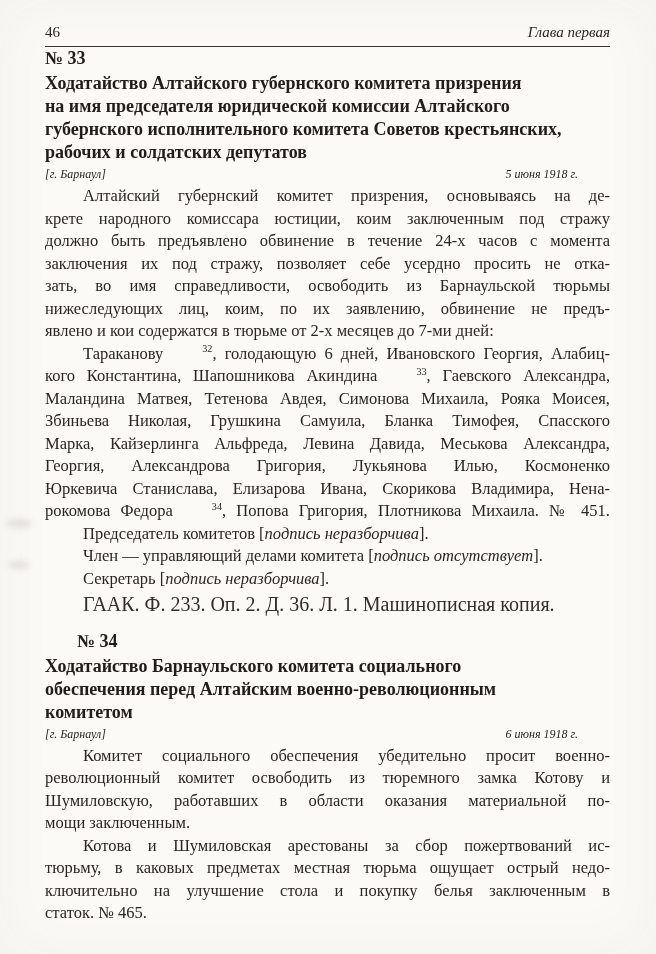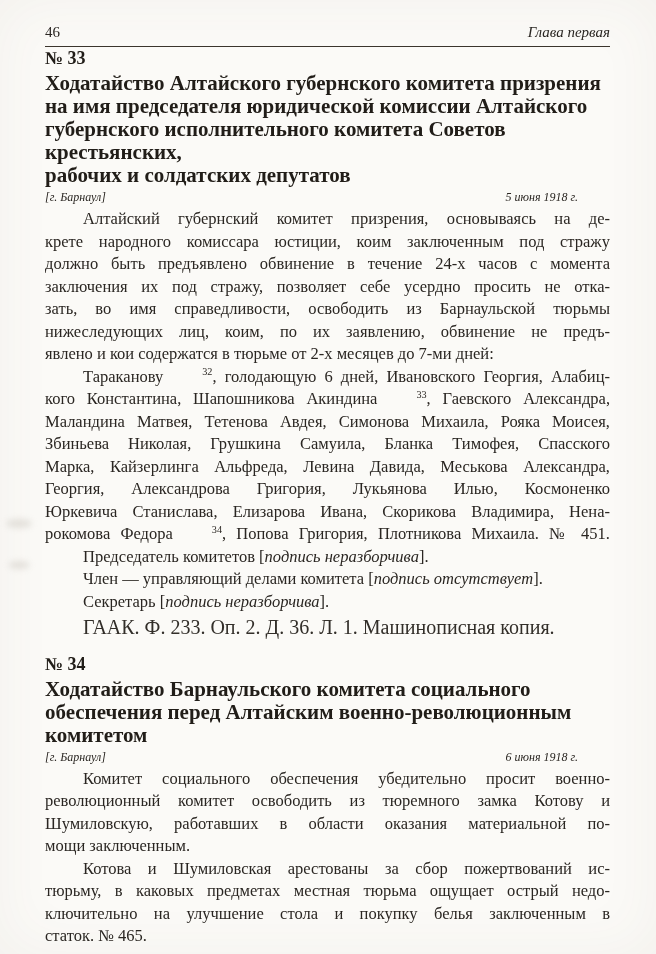--- a/index.html
+++ b/index.html
@@ -23,23 +23,23 @@
     padding-bottom: 4px;
     border-bottom: 1.5px solid #3b352d;
     text-align: center;
   }
   .chapter { font-style: italic; }
   
   .doc-number {
     font-weight: bold; font-size: 18px; line-height: 23px;
     margin-top: 0; color: #211d18;
   }
-  .doc2 .doc-number { margin-top: 14px; }
+  .doc2 .doc-number { margin-top: 14px; margin-left: 32px; }
   .doc-title {
-    font-weight: bold; font-size: 21px; line-height: 23px;
+    font-weight: bold; font-size: 18px; line-height: 23px;
     margin-top: 2px; color: #211d18;
   }
   .dateline {
     display: flex; justify-content: space-between;
     font-style: italic; font-size: 12px; line-height: 21px;
     padding-right: 32px;
   }
   .bl { font-size: 16.5px; line-height: 22.5px; }
   .jl { text-align: justify; text-align-last: justify; }
   .ll { text-align: justify; text-align-last: auto; }

